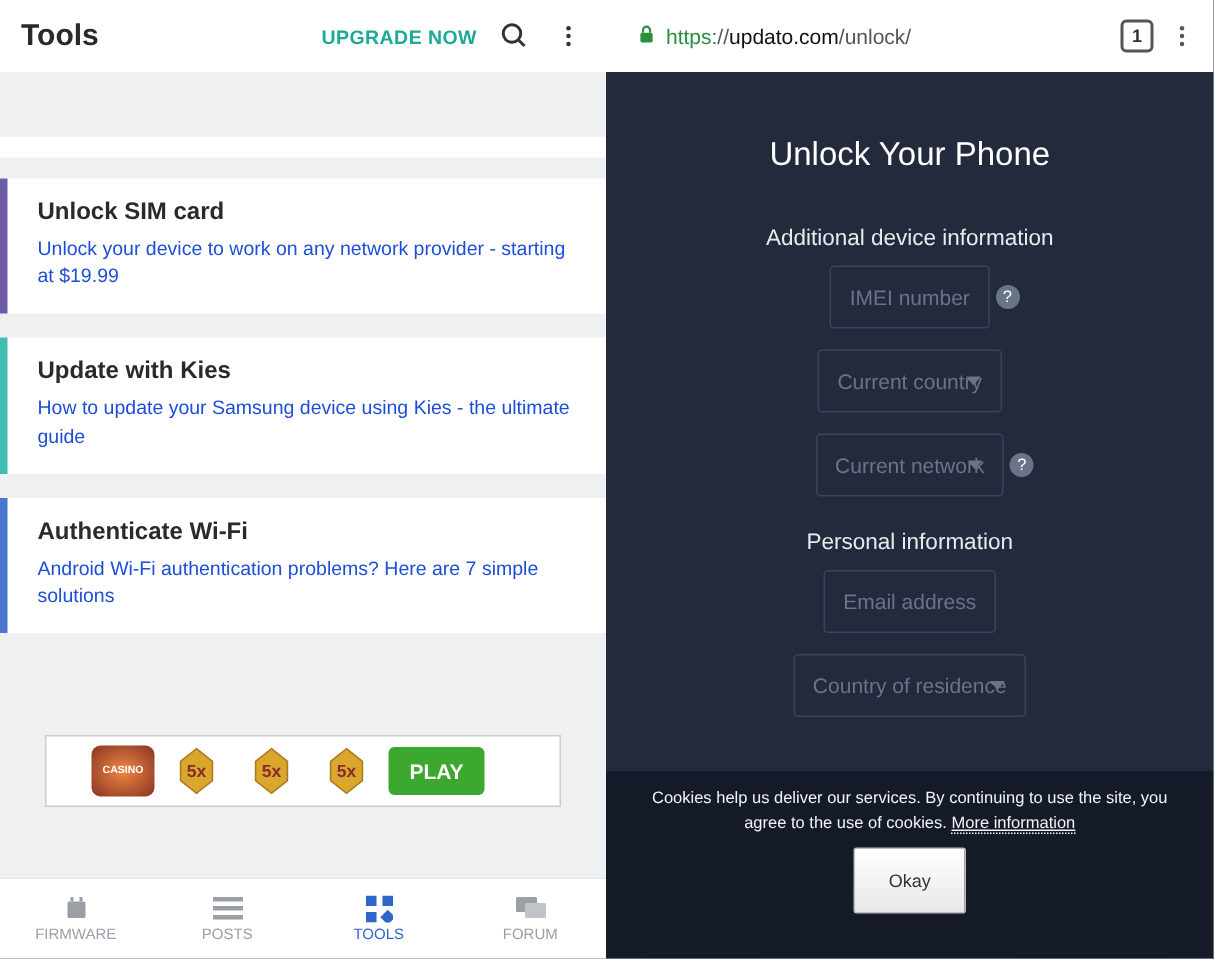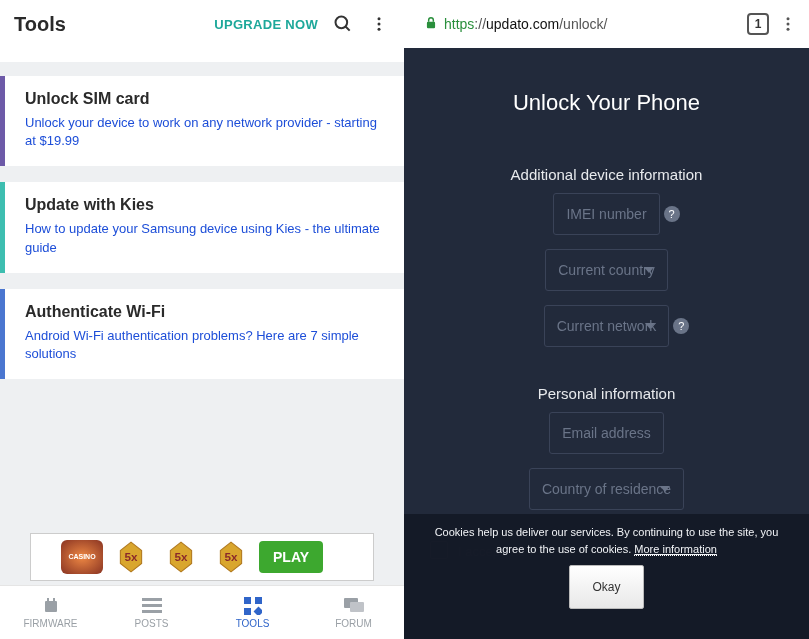--- a/index.html
+++ b/index.html
@@ -1,19 +1,19 @@
 <!DOCTYPE html>
 <html><head>
 <meta charset="utf-8">
 <style>
   * { box-sizing: border-box; margin: 0; padding: 0; }
   body { font-family: Arial, Helvetica, sans-serif; width: 809px; height: 639px; display: flex; overflow: hidden; }
   
   
-  .left-screen { width: 404px; height: 639px; display: flex; flex-direction: column; background:#eef0f2; }
+  .left-screen { width: 404px; height: 639px; display: flex; flex-direction: column; background:#eef0f2;gap:43px; }
   .left-header { height: 48px; display: flex; align-items: center; padding: 0 14px; background:#fff; }
   .left-header .title { font-size: 20px; font-weight: bold; color:#2a2a2a; flex: 1; }
   .upgrade { color:#1da89a; font-size: 13px; letter-spacing: 0.3px; font-weight: 600; margin-right: 14px; cursor:pointer; }
   .search-icon, .more-icon { width: 22px; height: 22px; display:flex; align-items:center; justify-content:center; color:#333; cursor:pointer; }
   .more-icon { margin-left: 14px; }
   .left-content { flex:1; overflow:hidden; }
   .partial-card { background:#fff; height:14px; margin: 0 0 14px 0; }
   .tool-card { background:#fff; margin-bottom: 16px; padding: 14px 16px 16px 20px; border-left: 5px solid #999; cursor:pointer; }
   .tool-card.purple { border-left-color:#6d5aa8; }
   .tool-card.teal   { border-left-color:#3dbeb0; }
@@ -38,21 +38,21 @@
   .url-box { flex:1; height:32px; border-radius:16px; display:flex; align-items:center; padding:0 10px; font-size:14px; color:#555; gap:6px; }
   .lock-icon { color:#2a8f3c; }
   .url-text .https { color:#2a8f3c; }
   .url-text .rest { color:#555; }
   .url-text .domain { color:#111; }
   .tabs-icon { width:22px; height:22px; border:2px solid #555; border-radius:4px; display:flex; align-items:center; justify-content:center; font-size:12px; font-weight:bold; color:#333; cursor:pointer;}
   .right-more { color:#555; cursor:pointer; width:22px; display:flex; align-items:center; justify-content:center;}
   
   .right-content { flex:1; position:relative; color:#fff; padding: 42px 26px 0 26px; display:flex; flex-direction:column; overflow:hidden;align-items:center;}
   .page-title { font-size:22px; text-align:center; margin-bottom: 26px; }
-  .section-label { font-size:15px; margin-bottom: 10px; margin-top:24px; color:#e8eaed;}
+  .section-label { font-size:15px; margin-bottom: 10px; margin-top:8px; color:#e8eaed;}
   .field-row { position:relative; margin-bottom: 14px; }
   .field { width:100%; height:42px; background:transparent; border:1px solid #3a4358; border-radius:3px; color:#6a7488; font-size:14px; padding: 0 12px; display:flex; align-items:center; cursor:pointer; }
   .field.select::after { content:""; position:absolute; right:14px; top:50%; width:0; height:0; border-left:5px solid transparent; border-right:5px solid transparent; border-top:6px solid #6a7488; transform:translateY(-50%); }
   .help-dot { position:absolute; right:-20px; top:50%; transform:translateY(-50%); width:16px; height:16px; border-radius:50%; background:#6a7488; color:#fff; font-size:11px; display:flex; align-items:center; justify-content:center; cursor:pointer;}
   
   .cookie-banner { position:absolute; bottom:0; left:0; right:0; background:rgba(20,25,38,0.95); padding:10px 18px 14px; text-align:center; font-size:11px; color:#f1f3f6; line-height:1.5; }
   .cookie-banner .more-link { text-decoration:underline; cursor:pointer; border-bottom:1px dotted #fff;}
   .okay-btn { display:block; margin: 8px auto 16px; background:linear-gradient(#fff,#e8e8e8); border:1px solid #bbb; color:#333; font-size:12px; padding:14px 22px; border-radius:2px; cursor:pointer; }
   .proceed-btn { position:absolute; bottom:0; left:26px; right:26px; height:52px; background:#2e9ea0; opacity:0.4; color:#1e4d52; display:flex; align-items:center; justify-content:center; font-size:17px; border:none; z-index:-1;}
   .checkbox-ghost { position:absolute; left:26px; bottom:80px; width:18px; height:18px; border:1.5px solid #3a4358; border-radius:2px; }

